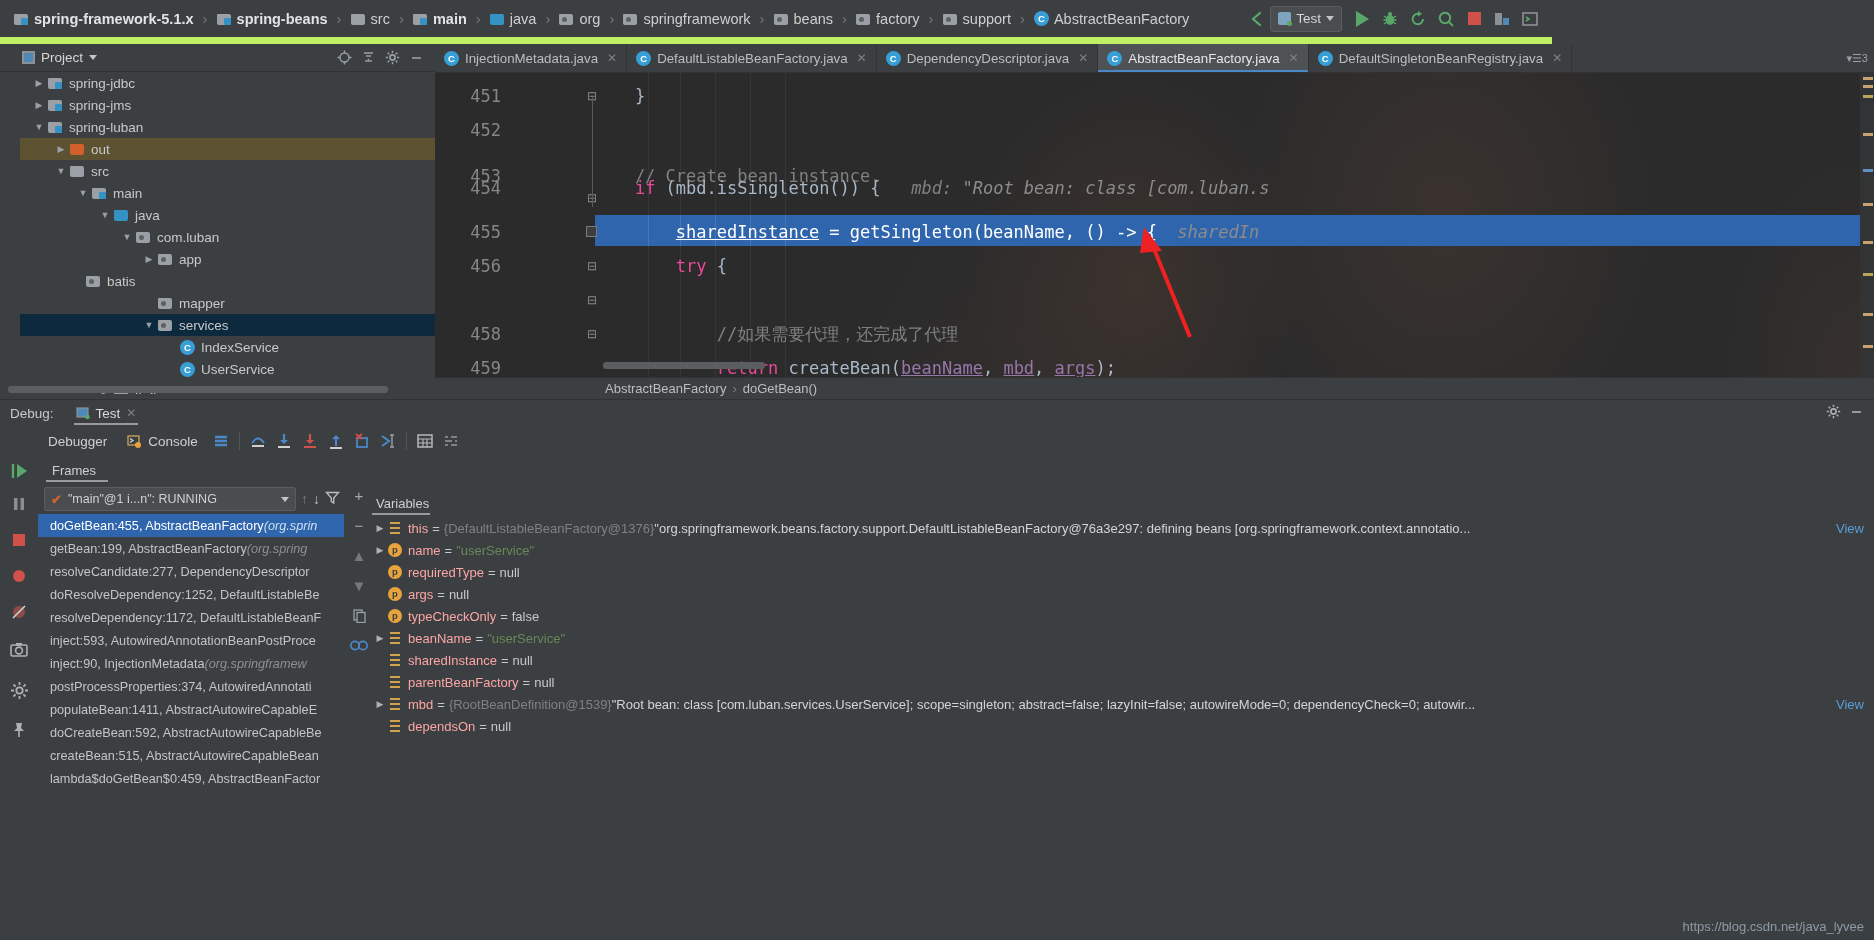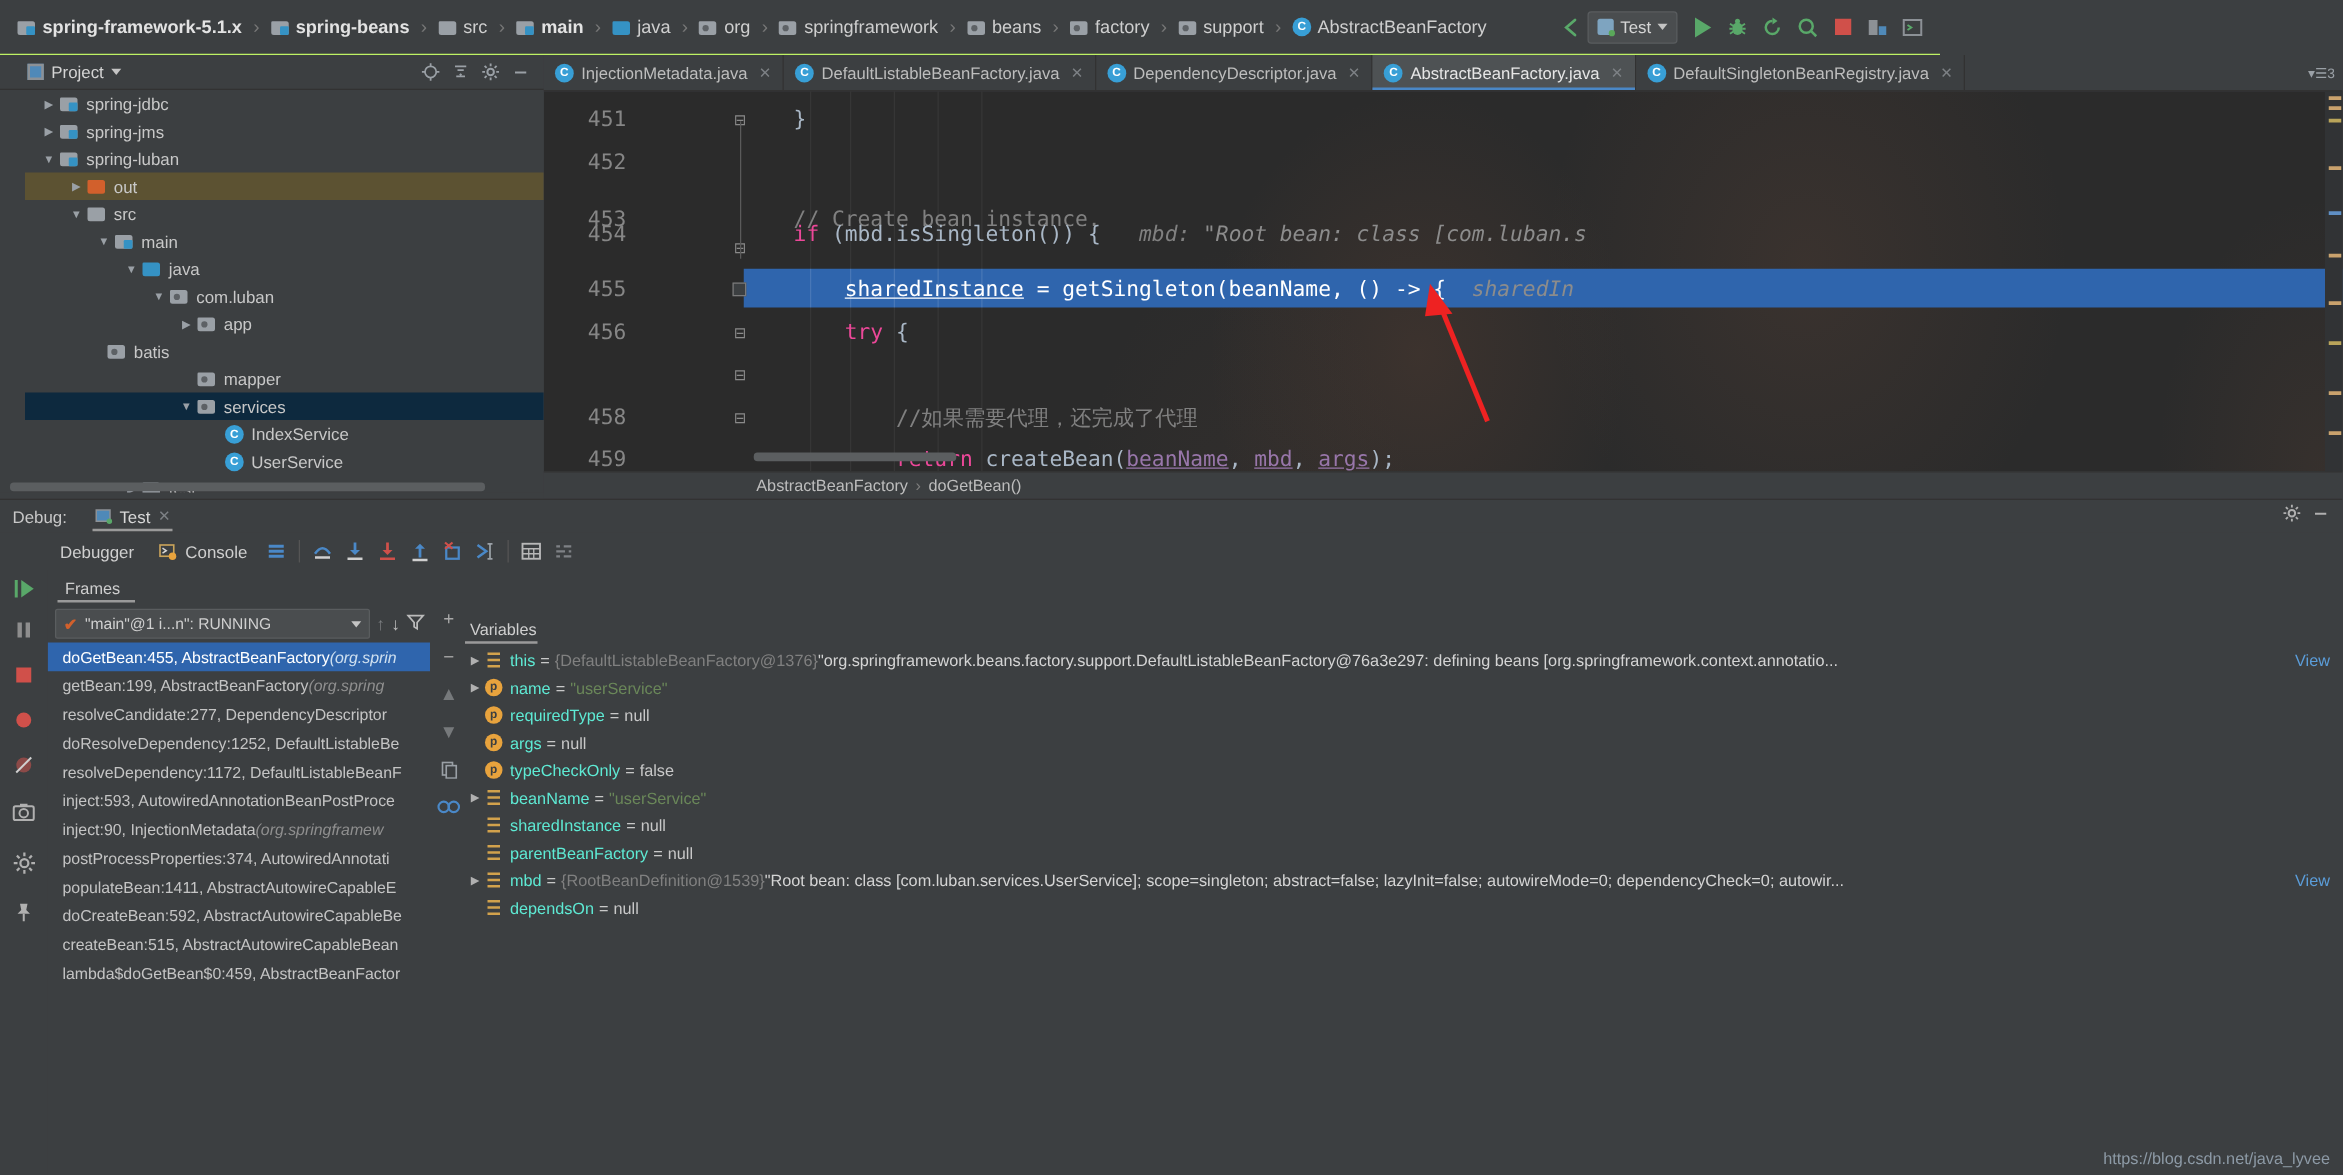--- a/index.html
+++ b/index.html
@@ -22,21 +22,21 @@
       radial-gradient(ellipse 200px 420px at 560px 420px, rgba(120,80,60,0.10), transparent 72%),
       radial-gradient(ellipse 330px 300px at 1180px 520px, rgba(140,90,65,0.11), transparent 72%),
       radial-gradient(ellipse 260px 280px at 860px 600px, rgba(130,85,60,0.10), transparent 72%),
       radial-gradient(ellipse 180px 300px at 1420px 300px, rgba(150,95,65,0.10), transparent 72%);
   }
 
   
   .topbar {
     position: absolute; left: 0; top: 0; width: 1552px; height: 44px;
     background: #3c3f41; display: flex; align-items: center;
-    border-bottom: 1px solid #bef264; z-index: 5;
+    border-bottom: 7px solid #bef264; z-index: 5;
   }
   .crumbs { display: flex; align-items: center; padding-left: 12px; flex: 1; min-width: 0; }
   .crumb { display: flex; align-items: center; height: 28px; padding: 0 2px; white-space: nowrap; }
   .crumb .ctext { font-size: 14.5px; color: #cfcfcf; padding-left: 5px; }
   .crumb.bold .ctext { font-weight: bold; color: #e3e3e3; }
   .crumb-sep { color: #777; font-size: 15px; padding: 0 7px; }
 
   .ico { width: 15px; height: 14px; position: relative; display: inline-block; flex: none; }
   .ico.folder-mod::before { content:""; position:absolute; left:0; top:2px; width:14px; height:11px;
       background:#9aa0a6; border-radius: 1px 2px 2px 2px; }
@@ -195,21 +195,21 @@
   .vars-tabrow { height:28px; display:flex; align-items:center; padding-left:32px; font-size:13px; color:#cfcfcf; position:relative;margin-top:33px;}
   .vars-tabrow::after { content:""; position:absolute; left:28px; width:58px; bottom:2px; height:2px; background:#9a9a9a; }
   .var-row { height:22px; display:flex; align-items:center; font-size:13px; white-space:nowrap; padding-left:28px;}
   .var-arrow { width:16px; color:#b0b0b0; font-size:9px; text-align:center; flex:none;}
   .vicon { width:15px;height:15px;flex:none;position:relative;margin-right:5px;}
   .vicon.field::before{content:"";position:absolute;left:2px;top:1px;width:10px;height:2px;background:#d2a24c;}
   .vicon.field::after{content:"";position:absolute;left:2px;top:6px;width:10px;height:2px;background:#d2a24c;
       box-shadow: 0 5px 0 #d2a24c;}
   .vicon.param::before{content:"p";position:absolute;left:0;top:0;width:14px;height:14px;border-radius:50%;
       background:#e8a33d;color:#3c3f41;font-size:9.5px;font-weight:bold;text-align:center;line-height:14px;}
-  .vname { color:#5eead4; }
+  .vname { color:#fca5a5; }
   .veq { color:#c8c8c8; padding: 0 4px; }
   .vid { color:#808080; }
   .vstr { color:#6a8759; }
   .vval { color:#c8c8c8; }
   .vobj { color:#d4d4d4; }
   .viewlink { color:#5b9dd9; margin-left:6px; }
 
   .vars-sidebtns { position:absolute; left:344px; top:480px; width:30px; z-index:6; }
   .sbtn { width:30px; height:30px; display:flex; align-items:center; justify-content:center; color:#a8a8a8; font-size:15px;}
 

